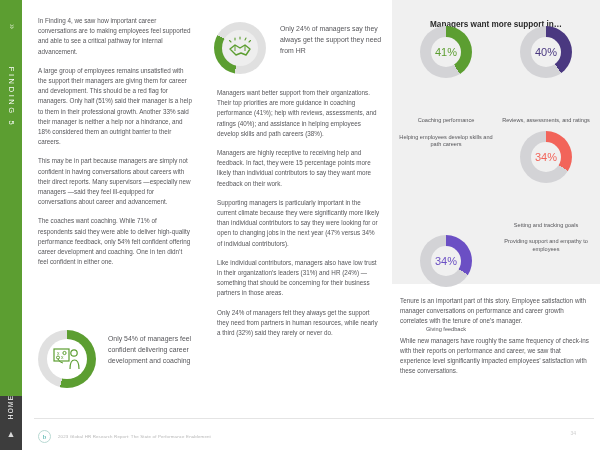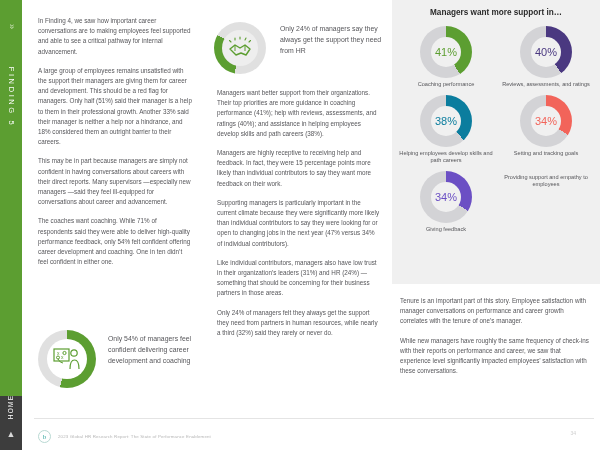--- a/index.html
+++ b/index.html
@@ -38,25 +38,25 @@
   
   .callout{position:absolute;display:flex;align-items:flex-start;}
   .callout .ctext{font-size:6.9px;line-height:11px;color:#56565a;}
   .callout-mid{left:214px;top:22px;width:172px;}
   .callout-left{left:38px;top:330px;width:172px;}
   .ring{position:relative;flex:0 0 auto;}
   .ring .glyph{position:absolute;left:0;top:0;right:0;bottom:0;
     display:flex;align-items:center;justify-content:center;}
   
   .panel{position:absolute;left:392px;top:0;width:208px;height:284px;background:#f0f0f0;}
-  .panel-title{position:absolute;left:392px;top:8px;width:208px;text-align:center;
+  .panel-title{position:absolute;left:392px;top:20px;width:208px;text-align:center;
     font-size:8.2px;font-weight:bold;color:#2b2b2b;}
   .grid{position:absolute;left:396px;top:26px;width:200px;
     display:flex;flex-wrap:wrap;}
-  .cell{width:100px;display:flex;flex-direction:column;align-items:center;margin-bottom:6px;}
+  .cell{width:100px;display:flex;flex-direction:column;align-items:center;margin-bottom:6px;gap:36px;}
   .donut{position:relative;width:52px;height:52px;}
   .donut .hole{position:absolute;left:11px;top:11px;width:30px;height:30px;
     border-radius:50%;background:#f0f0f0;}
   .donut .val{position:absolute;left:0;top:0;right:0;bottom:0;
     display:flex;align-items:center;justify-content:center;
     font-size:11px;font-weight:400;}
   .cell .cap{margin-top:3px;font-size:5.6px;line-height:7.6px;text-align:center;color:#56565a;width:94px;}
   .col-right{position:absolute;left:400px;top:296px;width:192px;
     font-size:6.3px;line-height:10.2px;color:#56565a;}
   .col-right p{margin:0 0 9px 0;}
@@ -142,24 +142,20 @@
       <div class="cap">Coaching performance</div>
     </div>
     <div class="cell">
       <div class="donut" style="background: conic-gradient(rgb(74, 56, 128) 0deg, rgb(74, 56, 128) 144deg, rgb(211, 211, 214) 144deg, rgb(211, 211, 214) 360deg); border-radius: 50%;">
         <div class="hole"></div>
         <div class="val" style="color: rgb(74, 56, 128); text-align: right;">40%</div>
       </div>
       <div class="cap">Reviews, assessments, and ratings</div>
     </div>
     <div class="cell">
-      <div class="donut" style="background: conic-gradient(rgb(11, 125, 158) 0deg, rgb(11, 125, 158) 136.8deg, rgb(211, 211, 214) 136.8deg, rgb(211, 211, 214) 360deg); border-radius: 50%;">
-        <div class="hole"></div>
-        <div class="val" style="color: rgb(11, 125, 158);">38%</div>
-      </div>
       <div class="cap">Helping employees develop skills and path careers</div>
     </div>
     <div class="cell">
       <div class="donut" style="background: conic-gradient(rgb(242, 100, 90) 0deg, rgb(242, 100, 90) 122.4deg, rgb(211, 211, 214) 122.4deg, rgb(211, 211, 214) 360deg); border-radius: 50%;">
         <div class="hole"></div>
         <div class="val" style="color: rgb(242, 100, 90);">34%</div>
       </div>
       <div class="cap">Setting and tracking goals</div>
     </div>
     <div class="cell">

